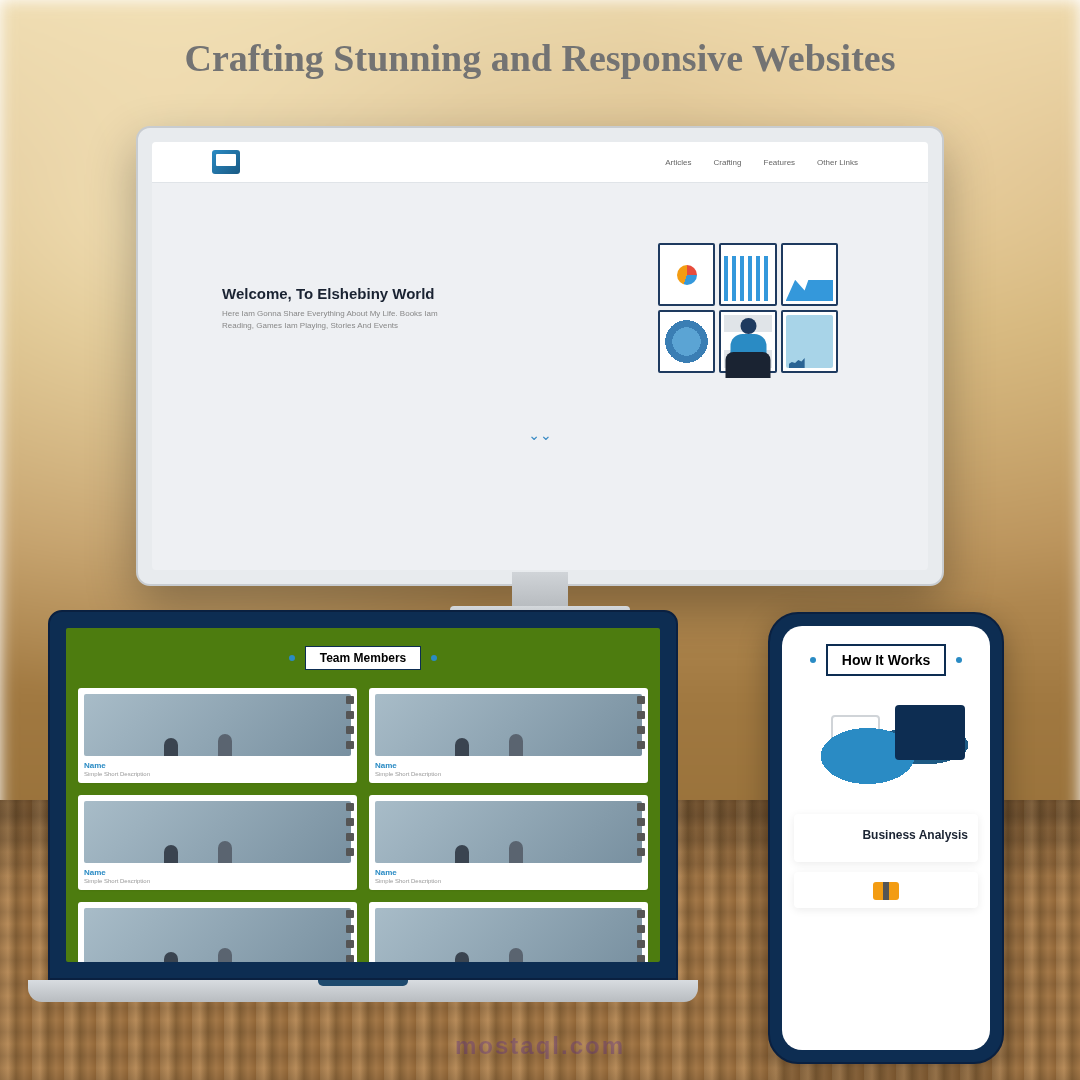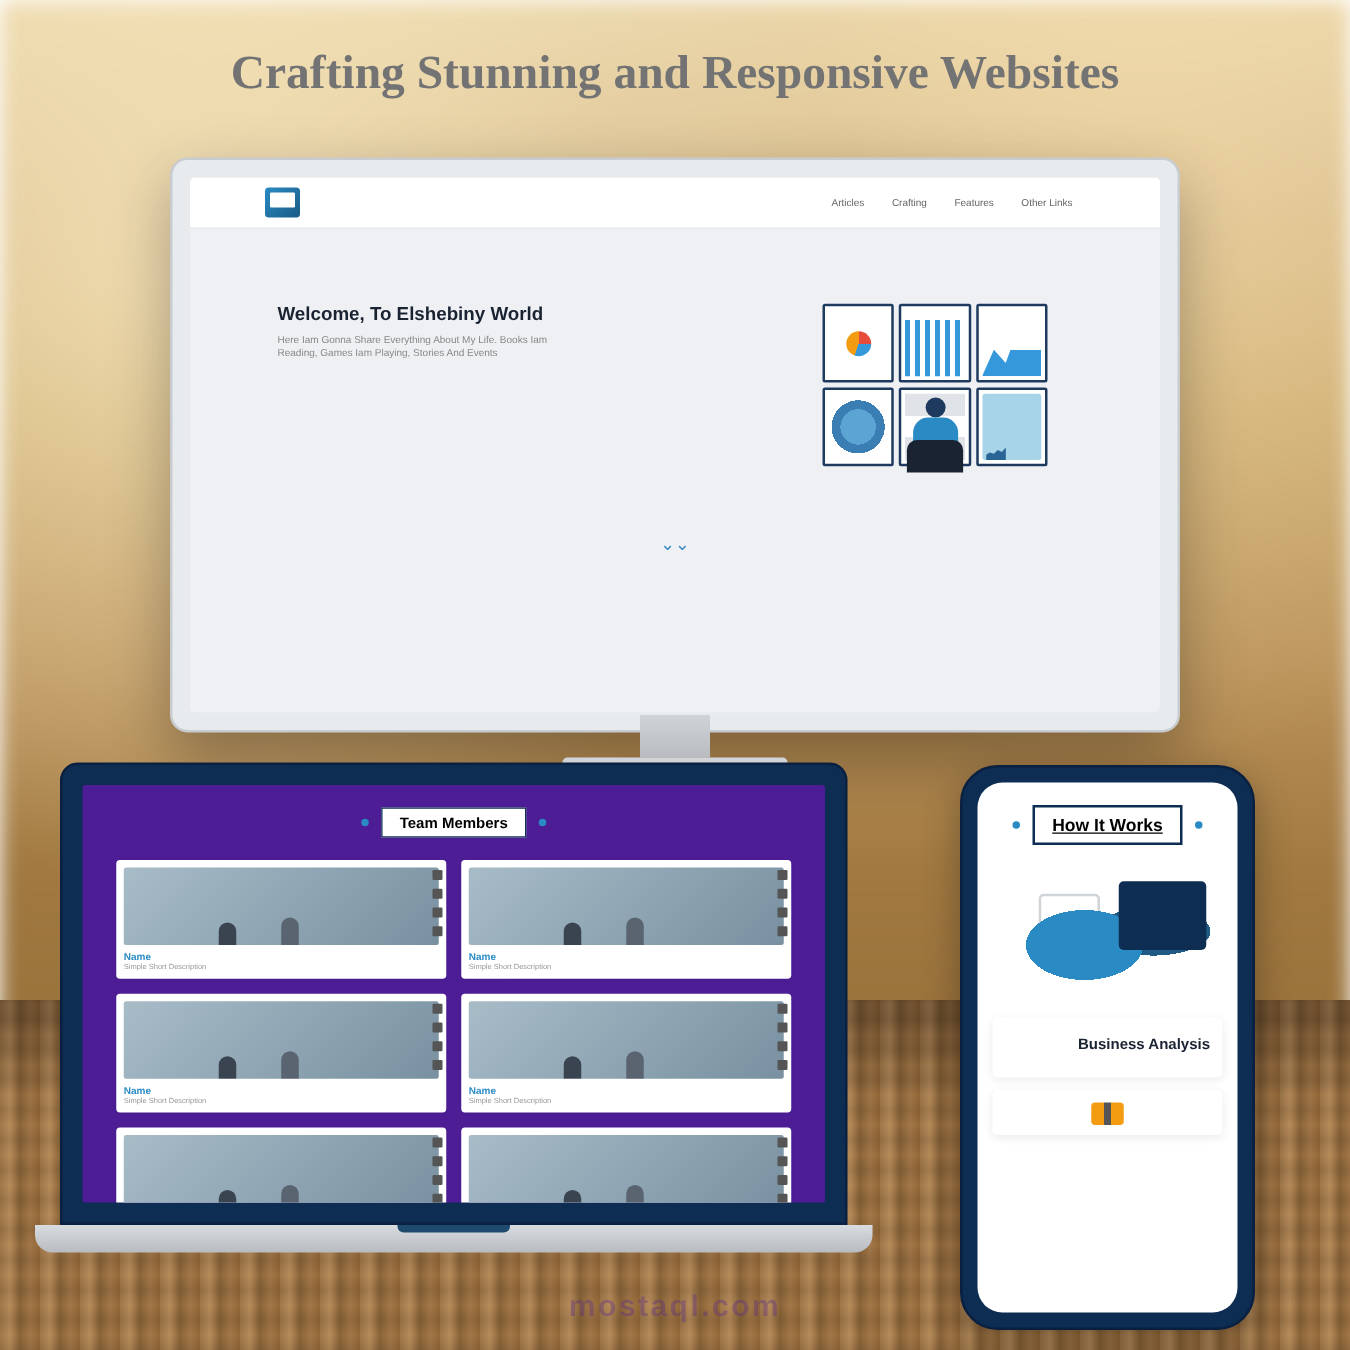--- a/index.html
+++ b/index.html
@@ -20,21 +20,21 @@
 .monitor-screen{width:100%;height:100%;background:#eef0f3;border-radius:4px;overflow:hidden;}
 .monitor-stand{position:absolute;bottom:0;left:50%;transform:translateX(-50%);width:180px;height:64px;}
 .monitor-neck{width:56px;height:34px;background:linear-gradient(180deg,#d0d4d8,#b8bcc0);margin:0 auto;}
 .monitor-base{width:180px;height:30px;background:linear-gradient(180deg,#d4d8dc,#a0a4a8);border-radius:4px 4px 16px 16px;}
 
 
 .nav{display:flex;align-items:center;justify-content:space-between;padding:8px 70px 8px 60px;background:#fff;border-bottom:1px solid #e0e4e8;}
 .logo{width:28px;height:24px;background:linear-gradient(135deg,#2a8bc4,#1a5a84);border-radius:3px;position:relative;}
 .logo::after{content:'';position:absolute;top:4px;left:4px;width:20px;height:12px;background:#fff;border-radius:1px;}
 .navlinks{display:flex;gap:22px;font-size:8px;color:#666;font-family:Arial,sans-serif;}
-.hero{display:flex;align-items:flex-start;justify-content:space-between;padding:60px 90px 40px 70px;}
+.hero{display:flex;align-items:center;justify-content:space-between;padding:60px 90px 40px 70px;}
 .hero-text h2{font-size:15px;font-weight:bold;color:#1a2332;font-family:Arial,sans-serif;margin-bottom:6px;}
 .hero-text p{font-size:8px;color:#888;font-family:Liberation Sans, sans-serif;line-height:1.4;max-width:220px;}
 .hero-img{width:180px;height:130px;position:relative;}
 .screens{position:absolute;inset:0;display:grid;grid-template-columns:1fr 1fr 1fr;grid-template-rows:1fr 1fr;gap:4px;}
 .scr{background:#fff;border:2px solid #1e3a5f;border-radius:2px;position:relative;overflow:hidden;}
 .scr::before{content:'';position:absolute;inset:3px;}
 .scr:nth-child(1)::before{background:conic-gradient(#e74c3c 0deg 90deg,#3498db 90deg 200deg,#f39c12 200deg 360deg);border-radius:50%;width:20px;height:20px;margin:auto;}
 .scr:nth-child(2)::before{background:repeating-linear-gradient(90deg,#3498db 0 4px,transparent 4px 8px);margin-top:8px;}
 .scr:nth-child(3)::before{background:linear-gradient(180deg,transparent 60%,#3498db 60%);clip-path:polygon(0 100%,20% 60%,40% 80%,60% 30%,80% 50%,100% 10%,100% 100%);}
 .scr:nth-child(4)::before{background:radial-gradient(circle,#5ba4d4 40%,#3a7eb4 40% 60%,transparent 60%);}
@@ -43,41 +43,41 @@
 .scr:nth-child(6)::after{content:'';position:absolute;bottom:3px;left:6px;width:16px;height:10px;background:#2a6494;clip-path:polygon(0 60%,20% 40%,40% 50%,60% 20%,80% 35%,100% 0,100% 100%,0 100%);}
 .person{position:absolute;bottom:-5px;left:50%;transform:translateX(-50%);width:45px;height:60px;z-index:2;}
 .person-head{width:16px;height:16px;background:#1e3a5f;border-radius:50%;margin:0 auto;}
 .person-body{width:36px;height:24px;background:#2a8bc4;border-radius:12px 12px 0 0;margin:0 auto;}
 .person-chair{width:45px;height:26px;background:#1a2332;border-radius:8px 8px 0 0;position:absolute;bottom:0;}
 .scroll-ind{text-align:center;padding:14px;color:#3a8bc4;font-size:14px;}
 
 
 .laptop{position:absolute;top:610px;left:48px;width:630px;height:420px;z-index:4;}
 .laptop-screen-frame{width:100%;height:370px;background:#0d2d52;border-radius:14px 14px 0 0;padding:16px;border:2px solid #0a2040;}
-.laptop-screen{width:100%;height:100%;background:#4c1d95;border-radius:2px;overflow:hidden;padding:18px 21px;}
+.laptop-screen{width:100%;height:100%;background:#4d7c0f;border-radius:2px;overflow:hidden;padding:18px 6px;}
 .laptop-base{width:670px;height:22px;background:linear-gradient(180deg,#d8dce0,#b8bcc0);margin:0 -20px;border-radius:0 0 14px 14px;position:relative;}
 .laptop-base::after{content:'';position:absolute;top:0;left:50%;transform:translateX(-50%);width:90px;height:6px;background:#1e4a6e;border-radius:0 0 5px 5px;}
 .section-title{text-align:center;margin-bottom:18px;display:flex;align-items:center;justify-content:center;gap:10px;}
 .dot{width:6px;height:6px;background:#2a8bc4;border-radius:50%;}
 .title-box{border:1.5px solid #0d2d52;padding:4px 14px;font-size:12px;font-weight:bold;font-family:Arial,sans-serif;background:#fff;}
 .team-grid{display:grid;grid-template-columns:repeat(2,1fr);gap:12px;padding:0 6px;}
 .team-card{background:#fff;border-radius:3px;padding:6px;position:relative;box-shadow:0 1px 2px rgba(0,0,0,.05);}
 .team-img{width:100%;height:62px;border-radius:2px;background:linear-gradient(135deg,#a8bcc8,#7890a0);position:relative;overflow:hidden;}
 .team-img::before{content:'';position:absolute;bottom:0;left:30%;width:14px;height:18px;background:#3a4450;border-radius:7px 7px 0 0;}
 .team-img::after{content:'';position:absolute;bottom:0;left:50%;width:14px;height:22px;background:#5a6470;border-radius:7px 7px 0 0;}
 .team-name{font-size:8px;color:#2a8bc4;font-family:Arial,sans-serif;margin-top:5px;font-weight:bold;}
 .team-desc{font-size:6px;color:#999;font-family:Arial,sans-serif;margin-top:1px;}
 .social{position:absolute;right:3px;top:8px;display:flex;flex-direction:column;gap:7px;}
 .social span{width:8px;height:8px;background:#555;border-radius:1px;display:block;}
 
 
 .phone{position:absolute;top:612px;right:76px;width:236px;height:452px;z-index:5;}
 .phone-frame{width:100%;height:100%;background:#0d2d52;border-radius:30px;padding:12px;border:2px solid #0a2040;box-shadow:0 10px 30px rgba(0,0,0,.3);}
 .phone-screen{width:100%;height:100%;background:#fff;border-radius:20px;overflow:hidden;padding:18px 12px;}
-.phone-title{text-align:center;margin-bottom:14px;display:flex;align-items:center;justify-content:center;gap:10px;text-decoration:underline;}
+.phone-title{text-align:center;margin-bottom:14px;display:flex;align-items:center;justify-content:center;gap:10px;}
 .phone-title-box{border:2px solid #0d2d52;padding:6px 14px;font-size:14px;font-weight:bold;font-family:Arial,sans-serif;}
 .phone-ill{width:100%;height:110px;position:relative;margin-bottom:14px;}
 .phone-ill-bg{position:absolute;inset:0;background:radial-gradient(ellipse at 40% 60%,#2a8bc4 30%,transparent 30%),radial-gradient(ellipse at 70% 50%,#1e5a84 25%,transparent 25%);}
 .phone-ill::after{content:'';position:absolute;top:15px;left:55%;width:70px;height:55px;background:#0d2d52;border-radius:4px;}
 .phone-ill::before{content:'';position:absolute;top:25px;left:20%;width:45px;height:45px;background:#fff;border:2px solid #d0d4d8;border-radius:4px;}
 .phone-card{background:#fff;border-radius:4px;padding:14px 10px;box-shadow:0 2px 8px rgba(0,0,0,.08);text-align:right;}
 .phone-card h3{font-size:12px;font-weight:bold;color:#1a2332;font-family:Arial,sans-serif;margin-bottom:6px;}
 .phone-card p{font-size:8.5px;color:#999;font-family:Arial,sans-serif;line-height:1.5;}
 .phone-card2{margin-top:10px;background:#fff;border-radius:4px;padding:10px;box-shadow:0 2px 8px rgba(0,0,0,.08);text-align:center;height:36px;overflow:hidden;}
 .phone-card2-icon{display:inline-block;width:26px;height:18px;background:linear-gradient(90deg,#f39c12 0 40%,#555 40% 60%,#f39c12 60%);border-radius:3px;}

